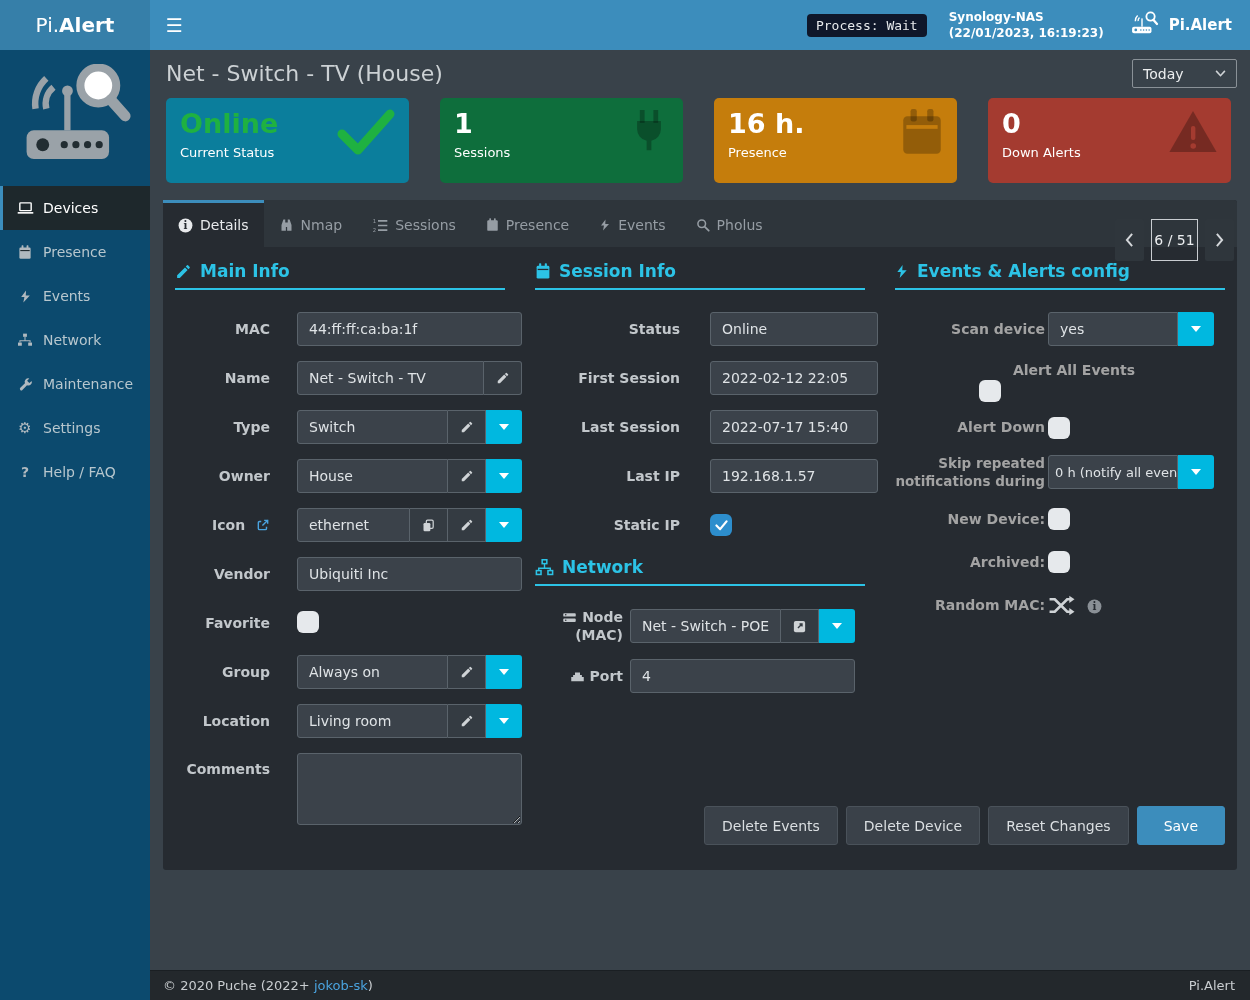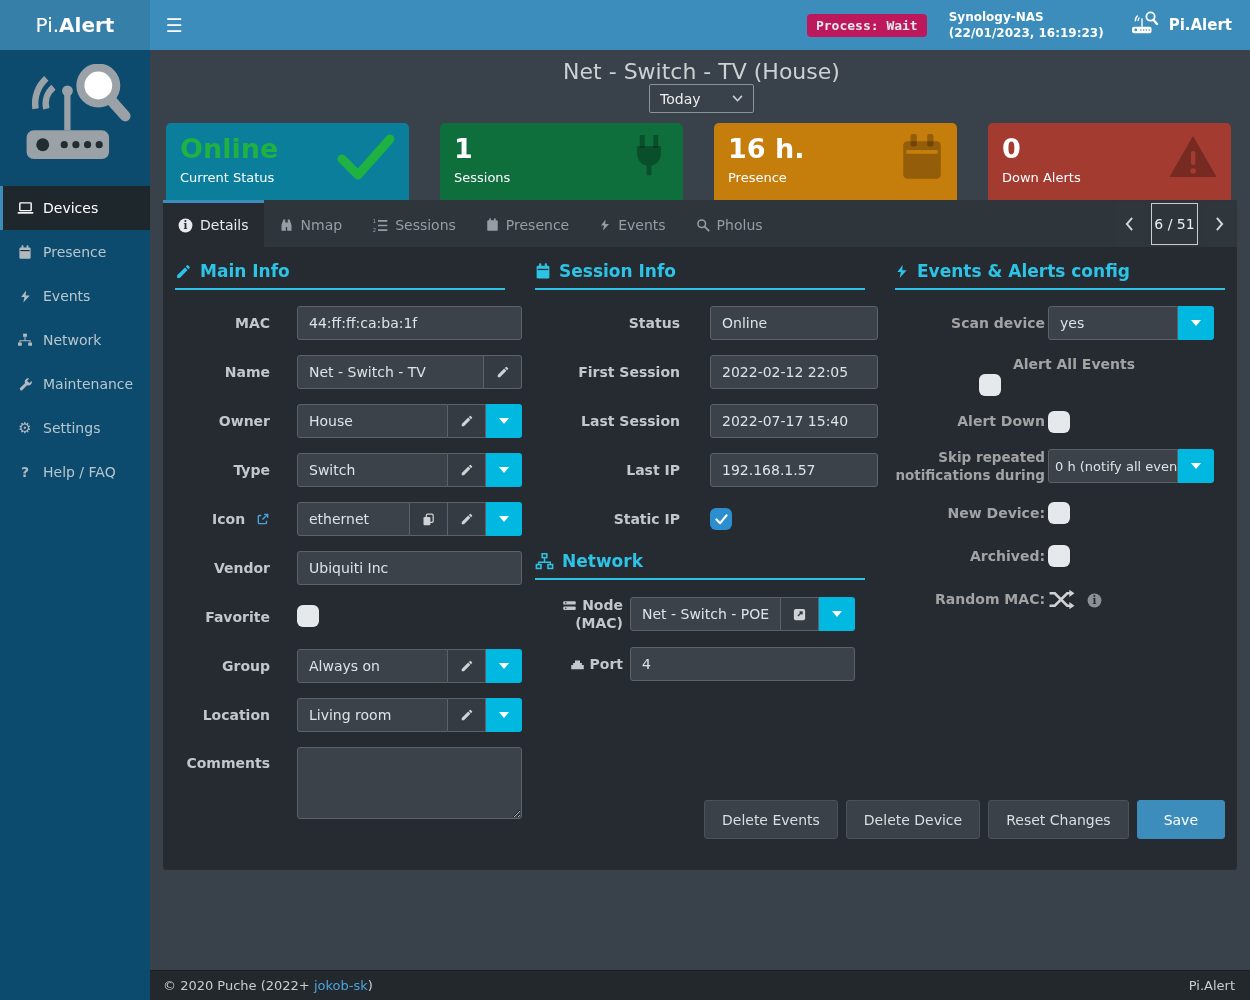--- a/index.html
+++ b/index.html
@@ -6,65 +6,65 @@
   html,body { width:1250px; height:1000px; overflow:hidden; background:#39424a;
     font-family:"DejaVu Sans","Liberation Sans",sans-serif; font-size:14px; color:#d6dadd; }
 
   
   .topbar { position:absolute; top:0; left:0; width:1250px; height:50px; display:flex; z-index:5; }
   .logo { width:150px; height:50px; background:#367fa9; color:#fff; display:flex; align-items:center; justify-content:center; font-size:20px; }
   .logo b { font-weight:bold; }
   .nav { flex:1; background:#3c8dbc; display:flex; align-items:center; }
   .hamburger { width:48px; height:50px; display:flex; align-items:center; justify-content:center; color:#fff; font-size:19px; cursor:pointer; }
   .nav-spacer { flex:1; }
-  .process-badge { background:#be185d; color:#e8eaec; font-family:"DejaVu Sans Mono","Liberation Mono",monospace; font-size:13px; padding:4px 9px; border-radius:4px; margin-right:22px;font-weight:bold; }
+  .process-badge { background:#0f172a; color:#e8eaec; font-family:"DejaVu Sans Mono","Liberation Mono",monospace; font-size:13px; padding:4px 9px; border-radius:4px; margin-right:22px; }
   .hostinfo { color:#fff; font-size:12px; font-weight:bold; line-height:1.35; margin-right:26px; }
   .appname { display:flex; align-items:center; gap:9px; color:#fff; font-weight:bold; font-size:15px; margin-right:18px; }
 
   
   .sidebar { position:absolute; top:50px; left:0; width:150px; height:950px; background:#0c4a6e; }
   .side-logo { padding:14px 0 6px 0; display:flex; justify-content:center; }
   .snav { margin-top:12px; }
   .sitem { height:44px; display:flex; align-items:center; gap:9px; padding-left:13px; color:#b8c7ce; cursor:pointer; border-left:3px solid transparent; }
   .sitem .si { width:18px; display:flex; justify-content:center; color:#b0b9bf; }
   .sitem.active { background:#1e282c; color:#fff; border-left:3px solid #3c8dbc; }
   .sitem.active .si { color:#fff; }
   .glyph { font-size:15px; line-height:1; }
 
   
   .content { position:absolute; top:50px; left:150px; width:1100px; height:920px; }
-  .page-head { display:flex; align-items:center; justify-content:space-between; padding:9px 13px 6px 16px;flex-direction:column; }
+  .page-head { display:flex; align-items:center; justify-content:space-between; padding:9px 13px 6px 16px; }
   .page-title { font-size:22px; font-weight:400; color:#ccd1d4; }
   .period { width:105px; height:29px; border:1px solid #8a9197; border-radius:2px; display:flex; align-items:center; justify-content:space-between; padding:0 10px; color:#eceeef; cursor:pointer; background:transparent; }
 
   .cards { display:flex; gap:31px; padding:4px 13px 0 16px; }
   .card { width:243px; height:85px; border-radius:5px; padding:10px 14px; position:relative; color:#fff; }
   .card .cv { font-size:27px; font-weight:bold; line-height:1.15; }
   .card .cl { font-size:13px; margin-top:6px; }
   .card .cicon { position:absolute; top:10px; right:12px; }
   .card0 { background:#0b7e9c; } .card0 .cv { color:#1fb141; }
   .card1 { background:#0e6e3c; }
   .card2 { background:#c57d0c; }
   .card3 { background:#a43b30; }
 
   
   .panel { position:absolute; top:150px; left:13px; width:1074px; height:670px; background:#262b31; border-radius:3px; }
   .tabsbar { height:47px; background:#2e353b; border-radius:3px 3px 0 0; display:flex; position:relative; }
   .tab { display:flex; align-items:center; gap:7px; padding:0 15px; color:#969da4; font-size:14px; cursor:pointer; border-top:3px solid transparent; }
   .tab.active { background:#262b31; color:#e8eaec; border-top:3px solid #3c8dbc; }
   .tab .ti { display:flex; }
-  .pager { position:absolute; right:3px; top:2px; height:43px; display:flex; align-items:center; gap:7px; }
+  .pager { position:absolute; right:3px; top:18px; height:43px; display:flex; align-items:center; gap:7px; }
   .pbtn { width:29px; height:42px; background:#2f363c; display:flex; align-items:center; justify-content:center; cursor:pointer; border-radius:2px; }
   .pbox { width:47px; height:42px; border:1px solid #c9cdd1; display:flex; align-items:center; justify-content:center; color:#eceef0; font-size:14px; }
 
   .panel-body { padding:14px 12px; position:relative; }
   .cols { display:flex; gap:30px; }
   .col { width:330px; }
 
-  .shead { display:flex; align-items:center; gap:8px; color:#2cc3e6; font-size:17px; font-weight:bold; padding-bottom:7px; border-bottom:2px solid #2cc3e6; margin-bottom:16px; }
+  .shead { display:flex; align-items:center; gap:8px; color:#2cc3e6; font-size:17px; font-weight:bold; padding-bottom:7px; border-bottom:2px solid #2cc3e6; margin-bottom:22px; }
   .shead .sicon { display:flex; }
 
   .frow { display:flex; margin-bottom:15px; align-items:center; min-height:34px; }
   .flabel { width:95px; text-align:right; font-weight:bold; color:#c2c7cb; padding-right:0; flex:none; }
   .fctrl { margin-left:27px; width:225px; flex:none; }
   .flabel2 { width:145px; text-align:right; font-weight:bold; color:#c2c7cb; flex:none; }
   .fctrl2 { margin-left:30px; width:168px; flex:none; }
   .flabel3 { width:88px; text-align:right; font-weight:bold; color:#c2c7cb; flex:none; line-height:1.3; }
   .fctrl3 { margin-left:7px; width:225px; flex:none; }
   .flabel4 { width:150px; text-align:right; font-weight:bold; color:#a3a3a3; flex:none; line-height:1.35; }
@@ -371,44 +371,44 @@
               <div class="gbtn">
                     <svg width="14" height="14" viewBox="0 0 24 24" fill="#cfd3d6">
                       <path d="M3 17.2V21h3.8L17.8 9.9l-3.7-3.7L3 17.2zM20.7 7a1 1 0 0 0 0-1.4l-2.3-2.3a1 1 0 0 0-1.4 0l-1.8 1.8 3.7 3.7L20.7 7z"></path>
                     </svg>
                   </div>
             </div>
               </div>
           </div>
 
           <div class="frow">
+            <div class="flabel">Type</div>
+            <div class="fctrl">
+                <div class="ig">
+              <div class="inp">
+                    <span>Switch</span>
+                  </div>
+              <div class="gbtn">
+                    <svg width="14" height="14" viewBox="0 0 24 24" fill="#cfd3d6">
+                      <path d="M3 17.2V21h3.8L17.8 9.9l-3.7-3.7L3 17.2zM20.7 7a1 1 0 0 0 0-1.4l-2.3-2.3a1 1 0 0 0-1.4 0l-1.8 1.8 3.7 3.7L20.7 7z"></path>
+                    </svg>
+                  </div>
+              <div class="cbtn">
+                    <span class="caret"></span>
+                  </div>
+            </div>
+              </div>
+          </div>
+
+          <div class="frow">
             <div class="flabel">Owner</div>
             <div class="fctrl">
                 <div class="ig">
               <div class="inp">
                     <span>House</span>
-                  </div>
-              <div class="gbtn">
-                    <svg width="14" height="14" viewBox="0 0 24 24" fill="#cfd3d6">
-                      <path d="M3 17.2V21h3.8L17.8 9.9l-3.7-3.7L3 17.2zM20.7 7a1 1 0 0 0 0-1.4l-2.3-2.3a1 1 0 0 0-1.4 0l-1.8 1.8 3.7 3.7L20.7 7z"></path>
-                    </svg>
-                  </div>
-              <div class="cbtn">
-                    <span class="caret"></span>
-                  </div>
-            </div>
-              </div>
-          </div>
-
-          <div class="frow">
-            <div class="flabel">Type</div>
-            <div class="fctrl">
-                <div class="ig">
-              <div class="inp">
-                    <span>Switch</span>
                   </div>
               <div class="gbtn">
                     <svg width="14" height="14" viewBox="0 0 24 24" fill="#cfd3d6">
                       <path d="M3 17.2V21h3.8L17.8 9.9l-3.7-3.7L3 17.2zM20.7 7a1 1 0 0 0 0-1.4l-2.3-2.3a1 1 0 0 0-1.4 0l-1.8 1.8 3.7 3.7L20.7 7z"></path>
                     </svg>
                   </div>
               <div class="cbtn">
                     <span class="caret"></span>
                   </div>
             </div>

